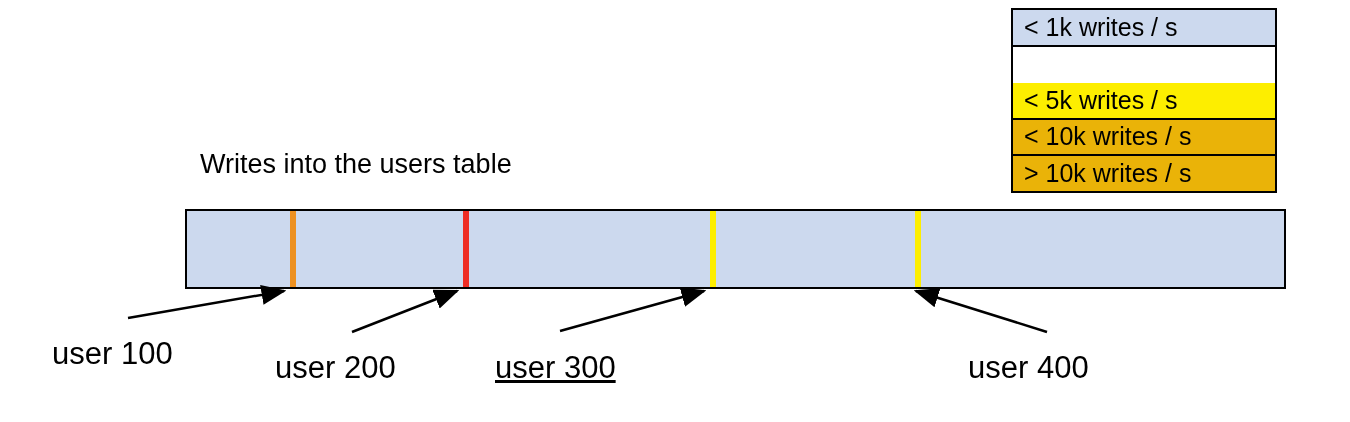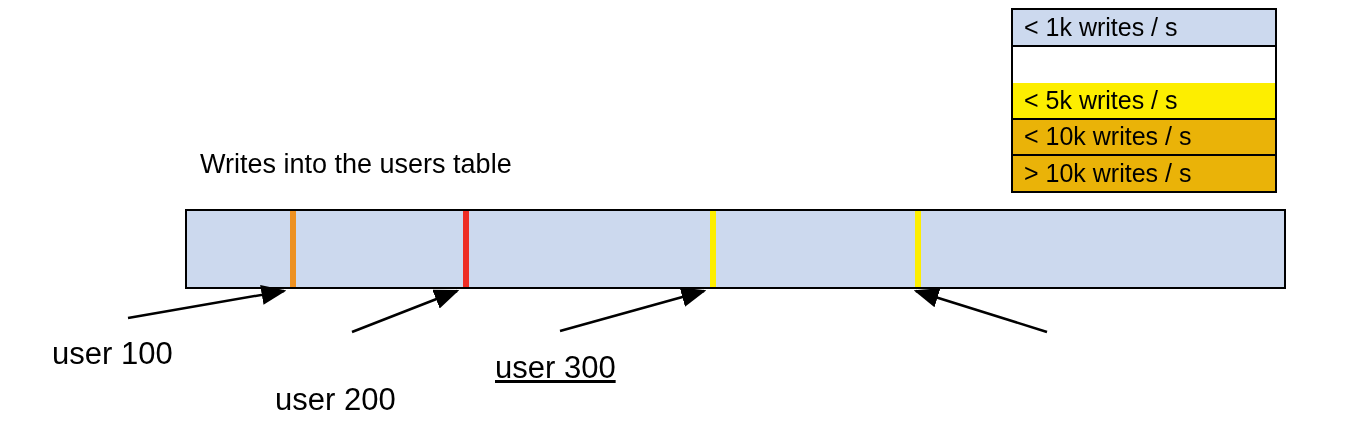--- a/index.html
+++ b/index.html
@@ -129,16 +129,17 @@
         <path d="M0,0 L10,4 L0,8 z" fill="#000000"></path>
       </marker>
     </defs>
     <line stroke="#000000" stroke-width="2.5" marker-end="url(#ah)" x1="128" y1="318" x2="284" y2="291"></line>
     <line stroke="#000000" stroke-width="2.5" marker-end="url(#ah)" x1="352" y1="332" x2="457" y2="291"></line>
     <line stroke="#000000" stroke-width="2.5" marker-end="url(#ah)" x1="560" y1="331" x2="704" y2="291"></line>
     <line stroke="#000000" stroke-width="2.5" marker-end="url(#ah)" x1="1047" y1="332" x2="916" y2="291"></line>
   </svg>
 
   <div class="user-label" style="left: 52px; top: 338px;">user 100</div>
-  <div class="user-label" style="left: 275px; top: 352px; margin-top: 32px;">user 200</div>
+  <div class="user-label" style="left: 275px; top: 352px;">user 200</div>
   <div class="user-label" style="left: 495px; top: 352px; text-decoration: underline;">user 300</div>
+  <div class="user-label" style="left: 968px; top: 352px;">user 400</div>
 
 </div>
 
 </body></html>

